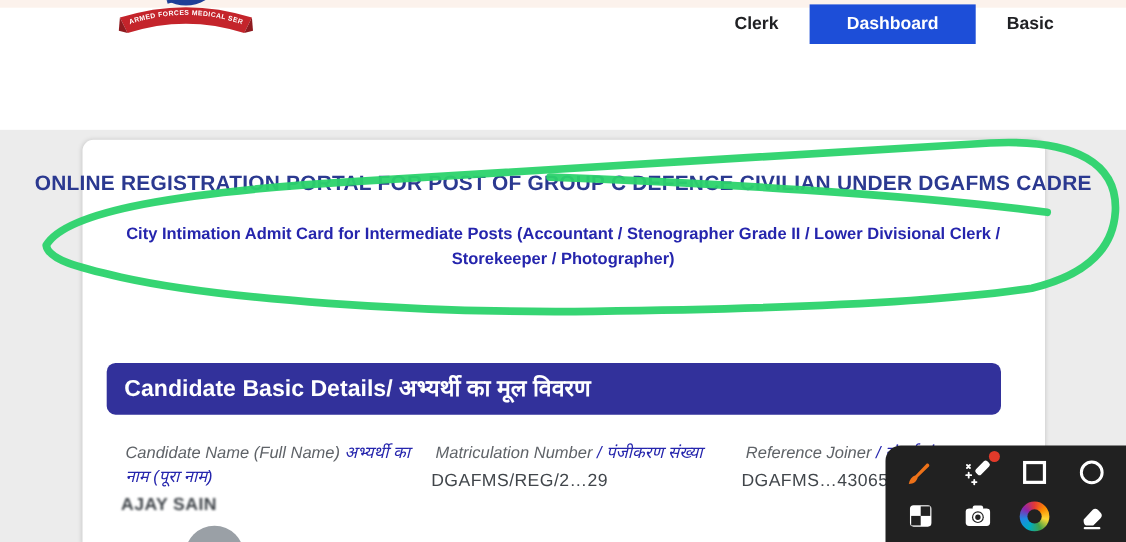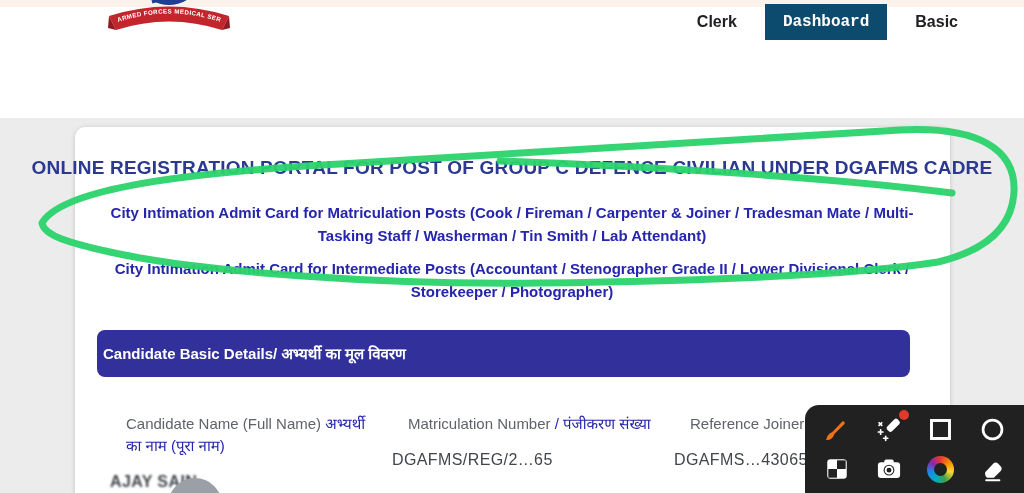--- a/index.html
+++ b/index.html
@@ -6,35 +6,35 @@
   body{
     width:1024px;height:493px;overflow:hidden;position:relative;
     background:#ececec;font-family:"Liberation Sans",sans-serif;
   }
   
   .header{position:absolute;top:0;left:0;width:1024px;height:118px;background:#fff;z-index:10;}
   .top-strip{position:absolute;top:0;left:0;width:1024px;height:7px;background:#fcf2ec;}
   .logo{position:absolute;left:106px;top:-12px;width:126px;height:52px;}
   .nav{position:absolute;top:4px;right:66px;display:flex;align-items:center;gap:28px;}
   .nav-item{font-size:16px;font-weight:bold;color:#202124;padding:9px 0;cursor:pointer;white-space:nowrap;}
-  .nav-item.active{background:#0c4a6e;color:#fff;padding:9px 18px;font-family:Liberation Mono, monospace;}
+  .nav-item.active{background:#1d4ed8;color:#fff;padding:9px 34px;}
   
   .card{position:absolute;left:75px;top:127px;width:875px;height:366px;background:#fff;
         border-radius:10px 10px 0 0;box-shadow:0 1px 5px rgba(0,0,0,.18);z-index:1;}
   .page-title{position:absolute;top:157px;left:0;width:1024px;text-align:center;white-space:nowrap;
         color:#2b3990;font-size:19px;font-weight:bold;letter-spacing:.2px;z-index:2;}
   .admit-links{position:absolute;top:201px;left:92px;width:840px;text-align:center;z-index:2;}
   .admit-link{color:#2525ad;font-size:15px;font-weight:bold;line-height:23px;margin:0 0 10px 0;cursor:pointer;}
   .section-banner{position:absolute;left:97px;top:330px;width:813px;height:47px;background:#32319b;
-        border-radius:8px;color:#fff;font-size:15px;font-weight:bold;line-height:47px;
-        padding-left:6px;box-sizing:border-box;z-index:2;}
+        border-radius:8px;color:#fff;font-size:21px;font-weight:bold;line-height:47px;
+        padding-left:16px;box-sizing:border-box;z-index:2;}
   
   .fields{position:absolute;top:397px;left:110px;width:830px;display:flex;z-index:2;}
   .field{width:282px;flex:0 0 auto;}
-  .field-label{font-size:15px;line-height:22px;margin:16px;}
+  .field-label{font-size:15px;line-height:22px;margin:4px;font-style:italic;}
   .label-en{color:#5f6368;}
   .label-hi{color:#2525ad;}
   .field-value{margin-top:6px;font-size:16px;color:#41464b;letter-spacing:.4px;filter:blur(.7px);}
   .field-value.name{font-weight:bold;filter:blur(1px);}
   .avatar-circle{position:absolute;left:168px;top:478px;width:54px;height:54px;border-radius:50%;
         background:#9aa0a6;z-index:2;}
   
   .annotation-layer{position:absolute;inset:0;z-index:50;pointer-events:none;}
   
   .anno-toolbar{position:absolute;left:805px;top:405px;width:219px;height:88px;background:#212121;
@@ -76,34 +76,33 @@
     <div class="nav-item active">Dashboard</div>
     <div class="nav-item">Basic</div>
   </div>
 </div>
 
 <div class="card"></div>
 
 <div class="page-title">ONLINE REGISTRATION PORTAL FOR POST OF GROUP C DEFENCE CIVILIAN UNDER DGAFMS CADRE</div>
 
 <div class="admit-links">
-  <p class="admit-link">City Intimation Admit Card for Matriculation Posts (Cook / Fireman / Carpenter &amp; Joiner / Tradesman Mate / Multi-Tasking Staff / Washerman / Tin Smith / Lab Attendant)</p>
   <p class="admit-link">City Intimation Admit Card for Intermediate Posts (Accountant / Stenographer Grade II / Lower Divisional Clerk / Storekeeper / Photographer)</p>
 </div>
 
 <div class="section-banner">Candidate Basic Details/ अभ्यर्थी का मूल विवरण</div>
 
 <div class="fields">
   <div class="field">
     <p class="field-label"><span class="label-en">Candidate Name (Full Name) </span><span class="label-hi">अभ्यर्थी का नाम (पूरा नाम)</span></p>
     <div class="field-value name">AJAY SAIN</div>
   </div>
   <div class="field">
     <p class="field-label"><span class="label-en">Matriculation Number </span><span class="label-hi">/ पंजीकरण संख्या</span></p>
-    <div class="field-value">DGAFMS/REG/2…65</div>
+    <div class="field-value">DGAFMS/REG/2…29</div>
   </div>
   <div class="field">
     <p class="field-label"><span class="label-en">Reference Joiner </span><span class="label-hi">/ संदर्भ संख्या</span></p>
     <div class="field-value">DGAFMS…43065</div>
   </div>
 </div>
 
 <div class="avatar-circle"></div>
 
 <svg class="annotation-layer" width="1024" height="493" viewBox="0 0 1024 493">

